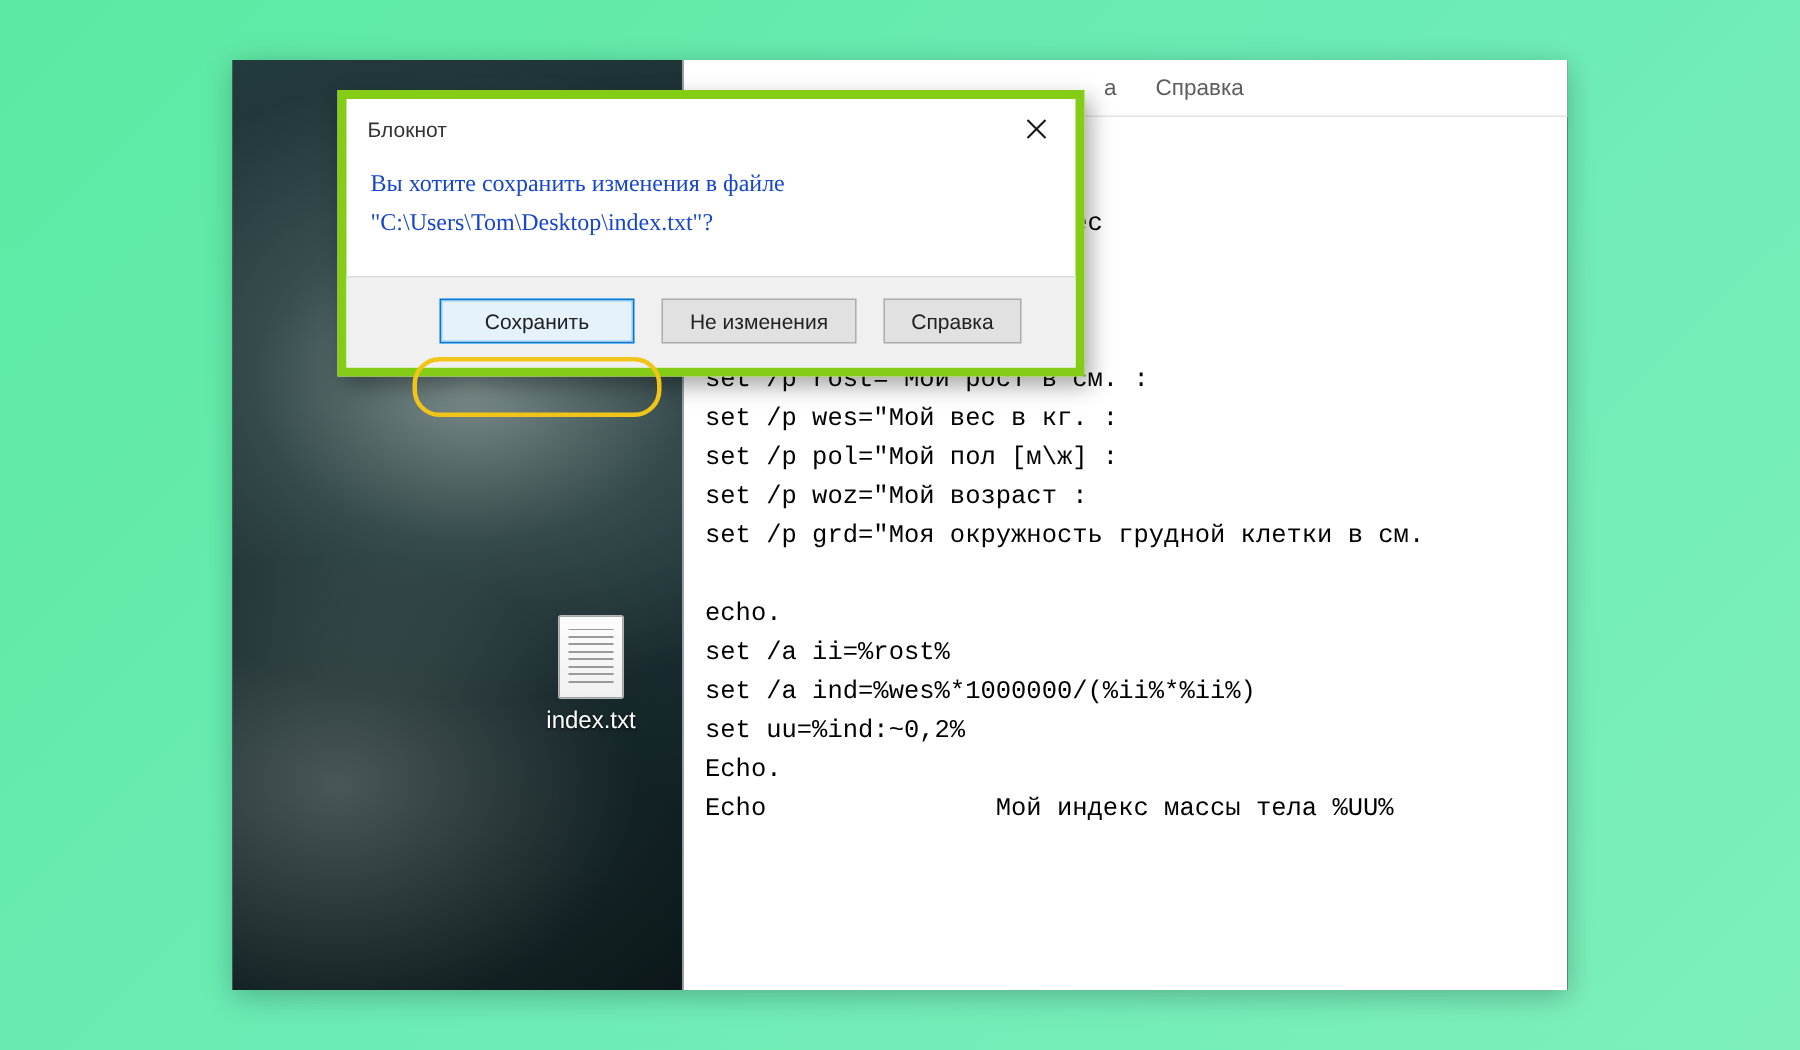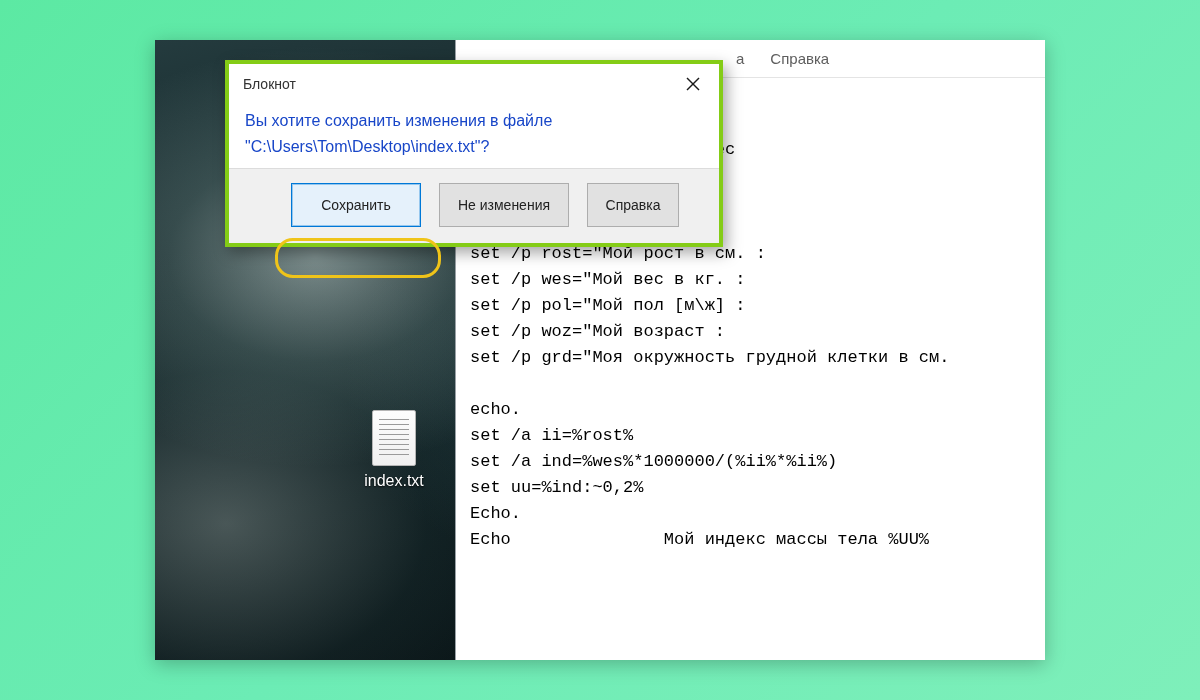--- a/index.html
+++ b/index.html
@@ -100,21 +100,21 @@
     overflow: hidden;
   }
 
   
   .dialog {
     position: absolute;
     left: 70px;
     top: 20px;
     width: 498px;
     background: #ffffff;
-    border: 4px solid #84cc16;
+    border: 6px solid #84cc16;
     box-shadow: 4px 6px 14px rgba(0,0,0,0.35);
     z-index: 20;
   }
   .dialog-title {
     height: 40px;
     display:flex;
     align-items:center;
     justify-content:space-between;
     padding: 0 6px 0 14px;
     font-size: 14px;
@@ -123,38 +123,39 @@
   .close-x {
     width: 40px; height: 34px;
     display:flex; align-items:center; justify-content:center;
     font-size: 16px;
     cursor:pointer;
   }
   .close-x svg { width:14px; height:14px; }
   .close-x line { stroke:#1a1a1a; stroke-width:1.4; }
 
   .dialog-body {
-    padding: 4px 16px 8px 16px;
+    padding: 4px 16px 22px 16px;
     font-size: 16px;
     color: #1846c8;
     line-height: 26px;
+    font-family: Liberation Serif, serif;
   }
 
   .dialog-buttons {
     background:#f0f0f0;
     border-top:1px solid #dcdcdc;
     padding: 14px 14px 16px;
     display:flex;
     gap: 18px;
     justify-content:flex-start;
     padding-left: 62px;
   }
   .dlg-btn {
     min-width: 130px;
-    height: 44px;
+    height: 30px;
     background:#e1e1e1;
     border:1px solid #adadad;
     font-size:14px;
     color:#222;
     cursor:pointer;
     font-family: inherit;
   }
   .dlg-btn.default {
     background:#e5f1fb;
     border:1px solid #0078d7;

